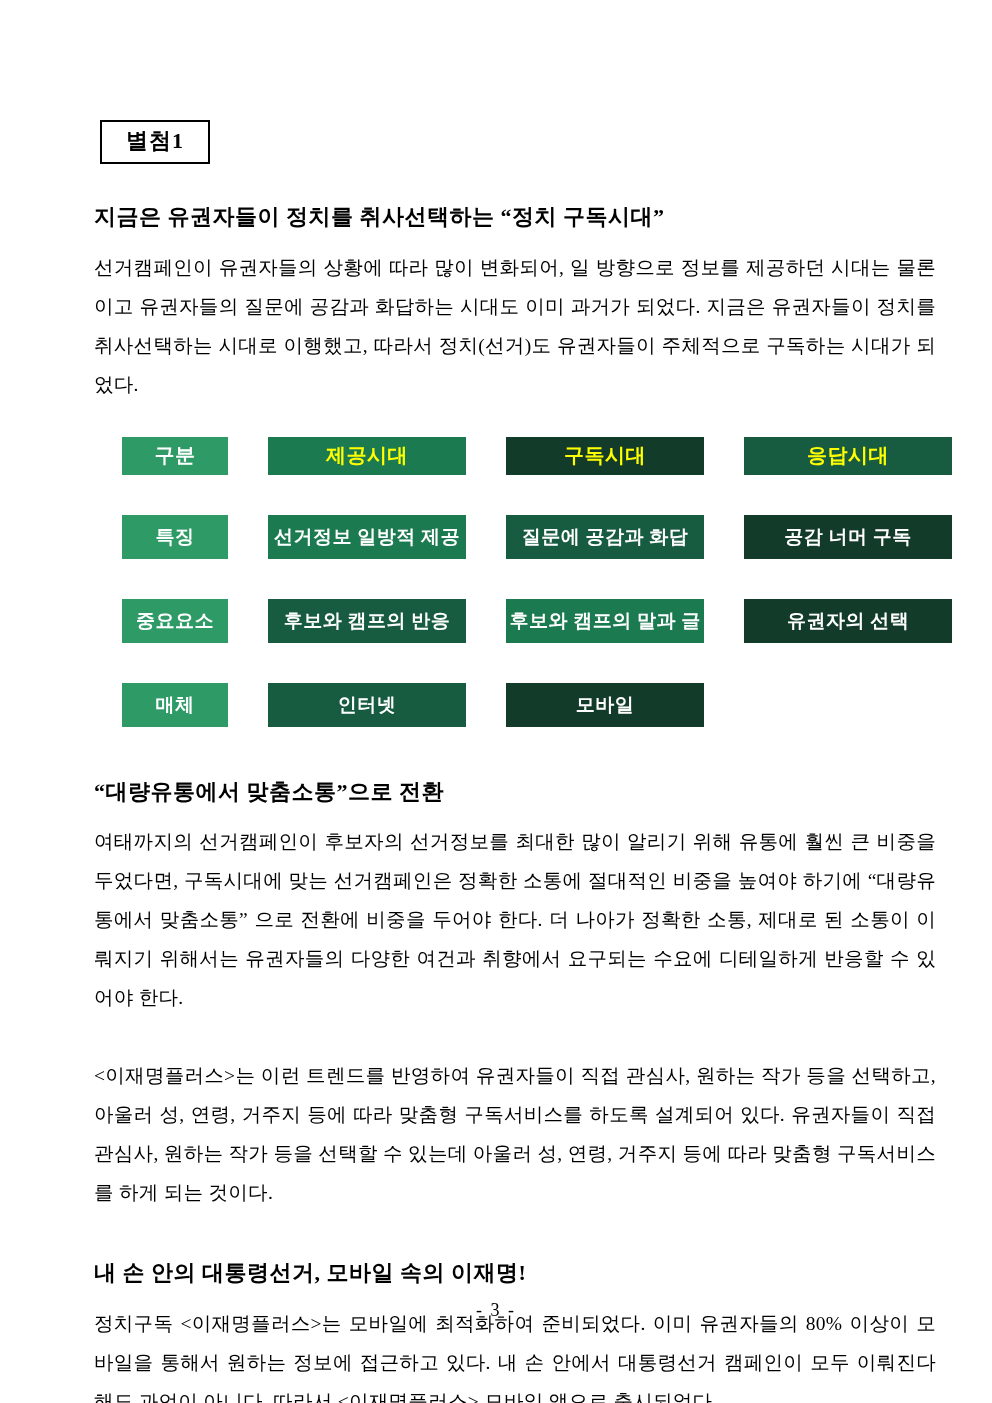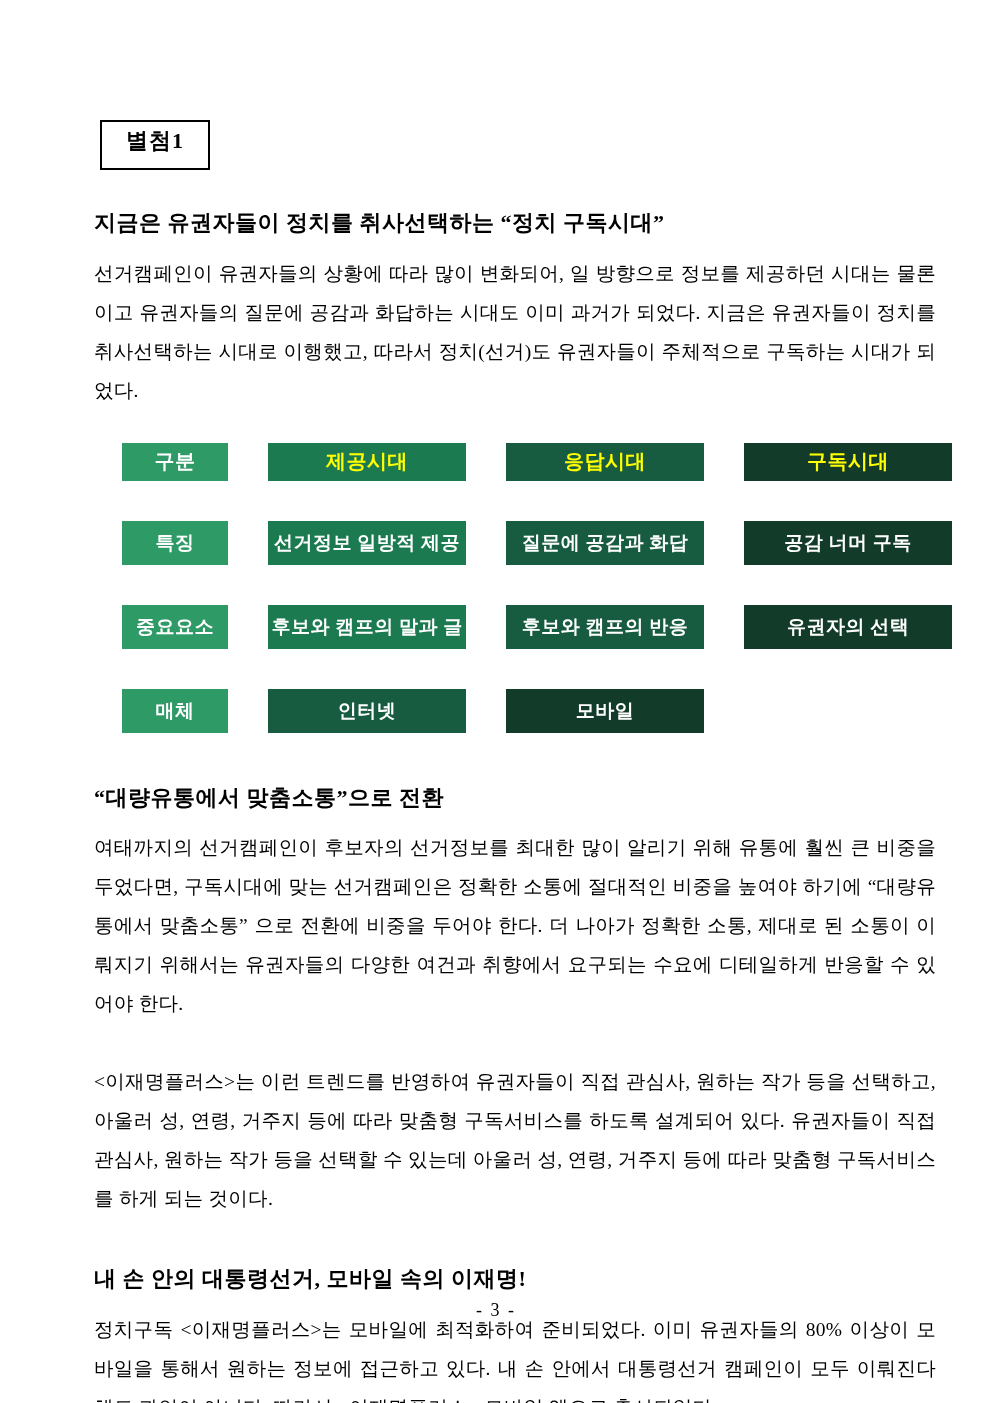--- a/index.html
+++ b/index.html
@@ -12,21 +12,21 @@
     font-family: "Liberation Serif", "DejaVu Serif", serif;
     color: #000000;
     overflow: hidden;
   }
   .content { padding: 0 56px 0 94px; }
 
   .badge-box {
     display: inline-block;
     margin: 120px 0 0 100px;
     border: 2px solid #000000;
-    padding: 4px 24px 12px 24px;
+    padding: 4px 24px 6px 24px;
     font-size: 22px;
     font-weight: bold;
     letter-spacing: 1px;
   }
 
   .heading {
     font-weight: bold;
     font-size: 22px;
     letter-spacing: 0.5px;
     line-height: 1.35;
@@ -93,31 +93,31 @@
   <div class="badge-box">별첨1</div>
 
   <div class="content">
 
     <div class="heading h1">지금은 유권자들이 정치를 취사선택하는 “정치 구독시대”</div>
     <div class="para">선거캠페인이 유권자들의 상황에 따라 많이 변화되어, 일 방향으로 정보를 제공하던 시대는 물론이고 유권자들의 질문에 공감과 화답하는 시대도 이미 과거가 되었다. 지금은 유권자들이 정치를 취사선택하는 시대로 이행했고, 따라서 정치(선거)도 유권자들이 주체적으로 구독하는 시대가 되었다.</div>
 
     <div class="cmp-table">
       <div class="cell hdr c1">구분</div>
       <div class="cell hdr c2">제공시대</div>
+      <div class="cell hdr c4">구독시대</div>
       <div class="cell hdr c3">응답시대</div>
-      <div class="cell hdr c4">구독시대</div>
 
       <div class="cell c1">특징</div>
       <div class="cell c2">선거정보 일방적 제공</div>
       <div class="cell c3">질문에 공감과 화답</div>
       <div class="cell c4">공감 너머 구독</div>
 
       <div class="cell c1">중요요소</div>
+      <div class="cell c3">후보와 캠프의 반응</div>
       <div class="cell c2">후보와 캠프의 말과 글</div>
-      <div class="cell c3">후보와 캠프의 반응</div>
       <div class="cell c4">유권자의 선택</div>
 
       <div class="cell c1">매체</div>
       <div class="cell c3">인터넷</div>
       <div class="cell c4">모바일</div>
     </div>
 
     <div class="heading h2">“대량유통에서 맞춤소통”으로 전환</div>
     <div class="para">여태까지의 선거캠페인이 후보자의 선거정보를 최대한 많이 알리기 위해 유통에 훨씬 큰 비중을 두었다면, 구독시대에 맞는 선거캠페인은 정확한 소통에 절대적인 비중을 높여야 하기에 “대량유통에서 맞춤소통” 으로 전환에 비중을 두어야 한다. 더 나아가 정확한 소통, 제대로 된 소통이 이뤄지기 위해서는 유권자들의 다양한 여건과 취향에서 요구되는 수요에 디테일하게 반응할 수 있어야 한다.</div>
     <div class="para">&lt;이재명플러스&gt;는 이런 트렌드를 반영하여 유권자들이 직접 관심사, 원하는 작가 등을 선택하고, 아울러 성, 연령, 거주지 등에 따라 맞춤형 구독서비스를 하도록 설계되어 있다. 유권자들이 직접 관심사, 원하는 작가 등을 선택할 수 있는데 아울러 성, 연령, 거주지 등에 따라 맞춤형 구독서비스를 하게 되는 것이다.</div>

